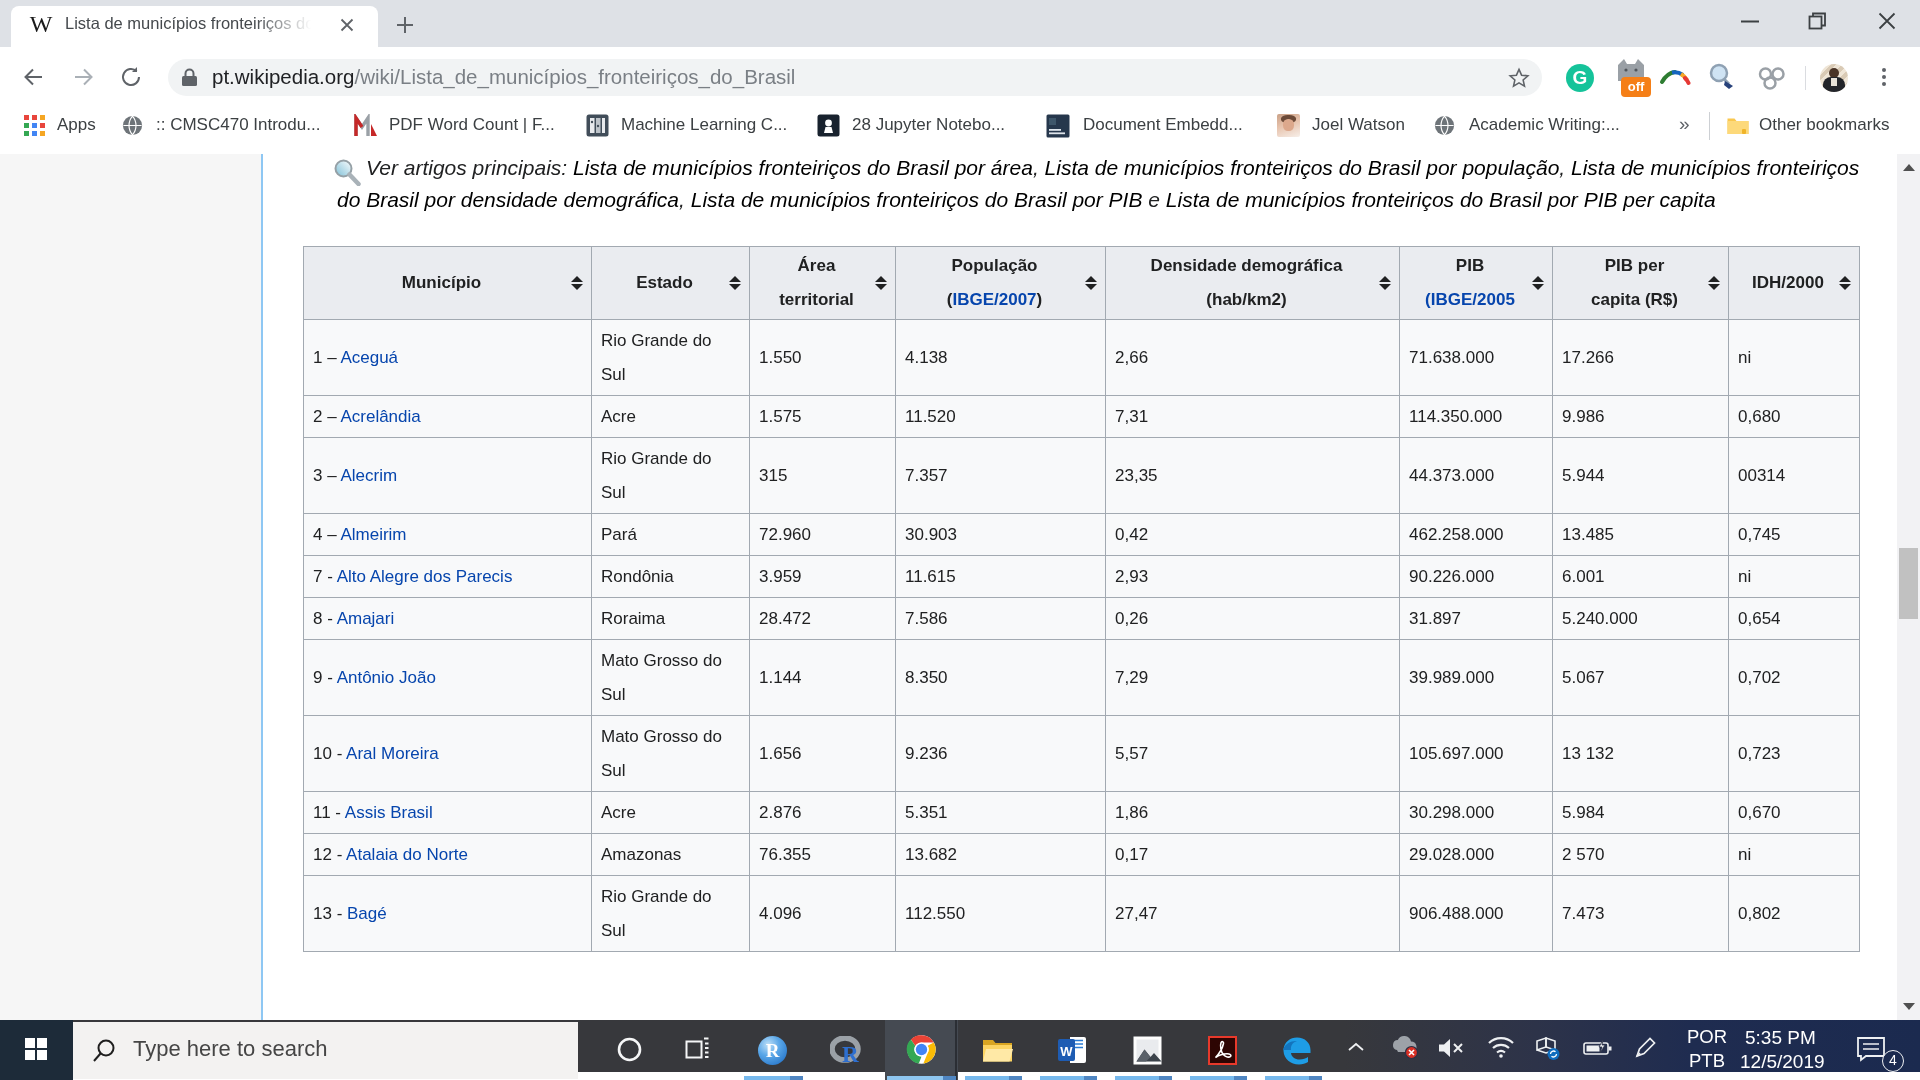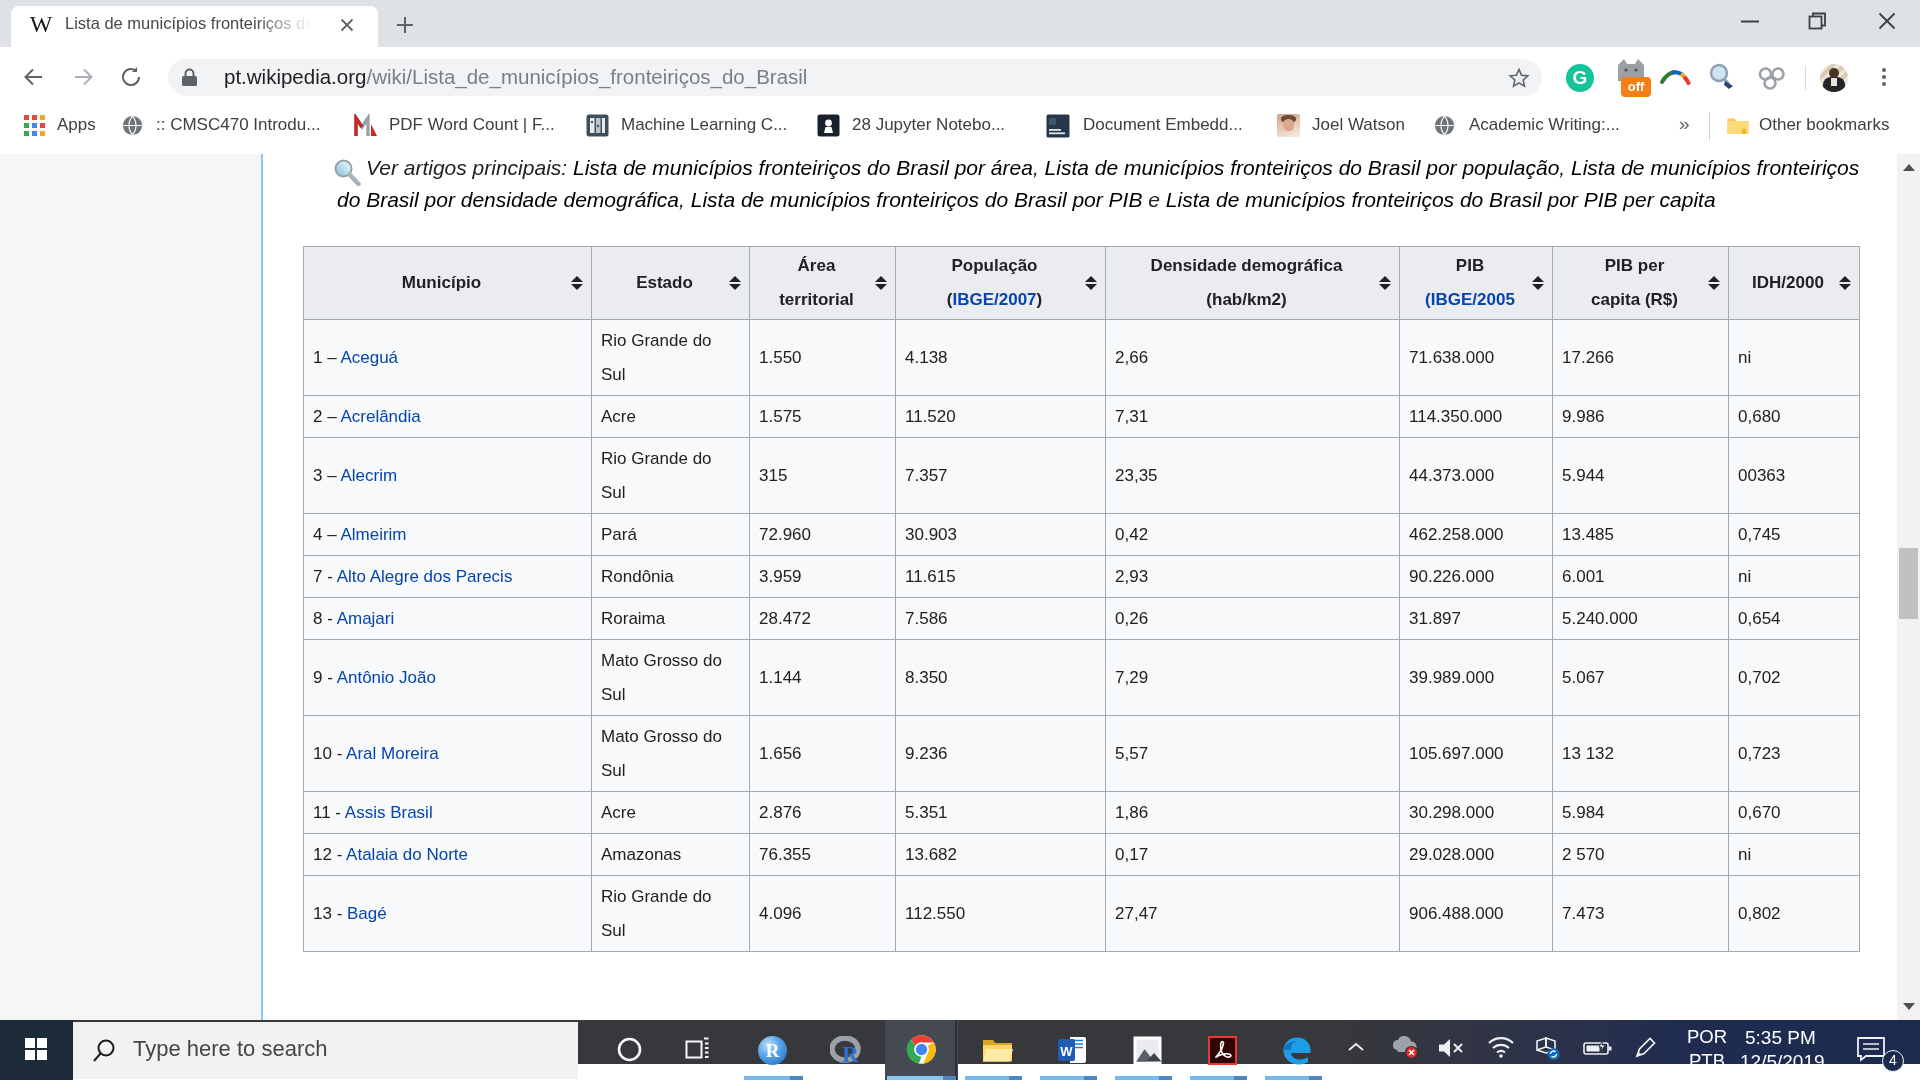--- a/index.html
+++ b/index.html
@@ -13,21 +13,21 @@
   #tabtitle { left:65px; top:14px; width:268px; height:22px; font-size:16.5px;
          color:#45494d; white-space:nowrap; overflow:hidden; }
   #tabfade { left:255px; top:14px; width:80px; height:24px;
          background:linear-gradient(90deg, rgba(255,255,255,0), #fff 70%); }
   #favicon { left:29px; top:12px; width:24px; height:24px; font-family:"Liberation Serif",serif;
          font-size:24px; color:#1a1a1a; text-align:center; line-height:24px; }
   
   #toolbar { left:0; top:47px; width:1920px; height:53px; background:#fff; }
   #omnibox { left:168px; top:59px; width:1374px; height:37px; background:#f1f3f4;
         border-radius:19px; }
-  #url { left:212px; top:65px; font-size:20.5px; color:#202124;margin-left:12px; }
+  #url { left:212px; top:65px; font-size:20.5px; color:#202124; }
   
   #bookmarks { left:0; top:100px; width:1920px; height:54px; background:#fff; }
   .bktext { position:absolute; top:115px; font-size:17px; color:#3c4043; white-space:nowrap; }
   
   #content { left:0; top:154px; width:1920px; height:866px; background:#fff; }
   #sidebar { left:0; top:0px; width:263px; height:866px; background:#f6f6f6;
         border-right:2.5px solid #8ec7f3; }
   
   .hat { position:absolute; font-style:italic; font-size:21px; color:#202122; white-space:nowrap; }
   .hat a { color:#000000; text-decoration:none; }
@@ -41,21 +41,21 @@
         font-weight:bold; position:relative; }
   #wtable a { color:#0645ad; text-decoration:none; }
   .sort { position:absolute; right:8px; top:50%; margin-top:-7px; width:12px; height:14px; }
   .sort .up { width:0; height:0; border-left:6px solid transparent; border-right:6px solid transparent;
         border-bottom:6.2px solid #202122; margin-bottom:1.6px; }
   .sort .dn { width:0; height:0; border-left:6px solid transparent; border-right:6px solid transparent;
         border-top:6.2px solid #202122; }
   
   #sbar { left:1897px; top:154px; width:23px; height:866px; background:#f2f2f4; }
   
-  #taskbar { left:0; top:1020px; width:1920px; height:44px;
+  #taskbar { left:0; top:1020px; width:1920px; height:52px;
      background:linear-gradient(90deg,#37383c 0%,#37383c 70%,#2d3349 80%,#1f2c50 88%,#1b2a4f 100%);text-decoration:underline; }
   #startbtn { left:0; top:0; width:73px; height:60px; background:#1d2b39; }
   #searchbox { left:73px; top:1.5px; width:505px; height:57px; background:#f3f2f1; }
   .tbtext { position:absolute; color:#fff; font-size:17.5px; white-space:nowrap; }
   .underline { position:absolute; top:56px; height:4px; background:#76b9ed; }
   .underline .dkr { position:absolute; right:0; top:0; width:13px; height:4px; background:#4f86c2; }
 </style>
 </head>
 <body>
 
@@ -296,21 +296,21 @@
           <td>0,680</td>
         </tr>
     <tr style="height:76px">
           <td>3 – <a>Alecrim</a></td>
           <td>Rio Grande do Sul</td>
           <td>315</td>
           <td>7.357</td>
           <td>23,35</td>
           <td>44.373.000</td>
           <td>5.944</td>
-          <td>00363</td>
+          <td>00314</td>
         </tr>
     <tr style="height:42px">
           <td>4 – <a>Almeirim</a></td>
           <td>Pará</td>
           <td>72.960</td>
           <td>30.903</td>
           <td>0,42</td>
           <td>462.258.000</td>
           <td>13.485</td>
           <td>0,745</td>

